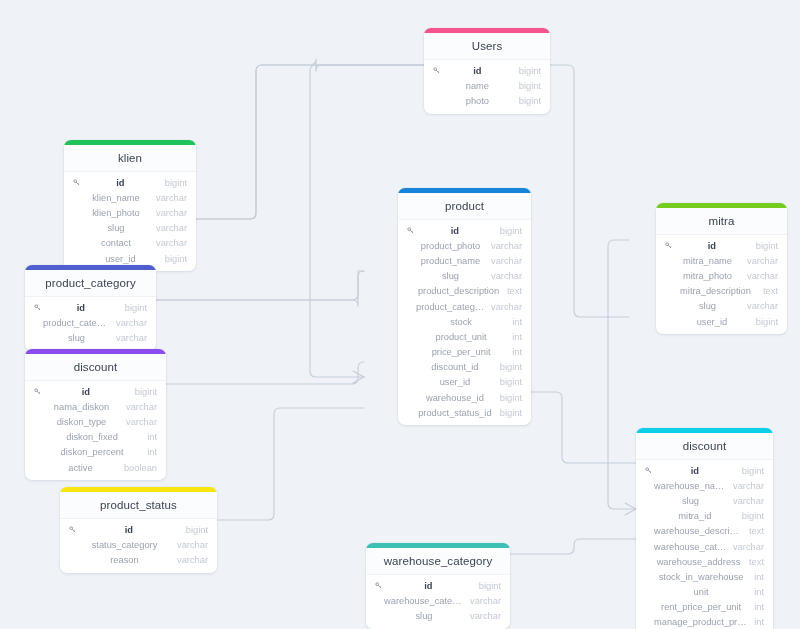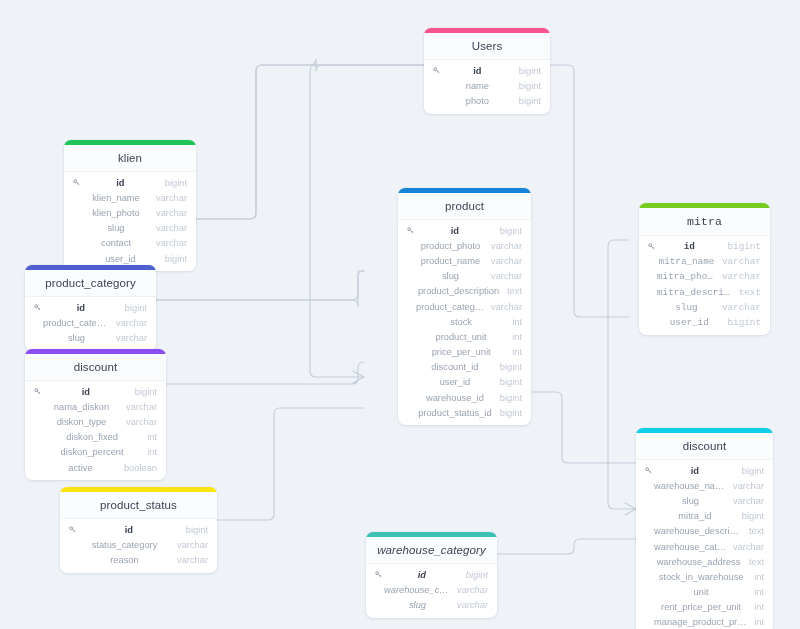--- a/index.html
+++ b/index.html
@@ -271,21 +271,21 @@
           <span class="col-name">warehouse_id</span>
           <span class="col-type">bigint</span>
         </div>
         <div class="col-row">
           <span class="key-slot"></span>
           <span class="col-name">product_status_id</span>
           <span class="col-type">bigint</span>
         </div>
       </div>
     </div>
-    <div class="table-card" style="left: 639px; top: 203px; width: 131px; font-family: Liberation Mono, monospace;">
+    <div class="table-card" style="left: 656px; top: 203px; width: 131px;">
       <div class="accent-bar" style="background: rgb(116, 204, 30);"></div>
       <div class="table-title">mitra</div>
       <div class="cols">
         <div class="col-row pk">
           <span class="key-slot">
             <svg class="key-ico" width="7" height="7" viewBox="0 0 16 16" fill="none" stroke="#6b7687" stroke-width="1.6">
               <circle cx="5" cy="5" r="3.1"></circle>
               <path d="M7.3 7.3 L14 14"></path>
               <path d="M11.2 11.2 L12.9 9.6"></path>
             </svg>
@@ -476,21 +476,21 @@
           <span class="col-name">status_category</span>
           <span class="col-type">varchar</span>
         </div>
         <div class="col-row">
           <span class="key-slot"></span>
           <span class="col-name">reason</span>
           <span class="col-type">varchar</span>
         </div>
       </div>
     </div>
-    <div class="table-card" style="left: 366px; top: 532px; width: 131px; font-style: italic;">
+    <div class="table-card" style="left: 366px; top: 543px; width: 144px;">
       <div class="accent-bar" style="background: rgb(60, 191, 181);"></div>
       <div class="table-title">warehouse_category</div>
       <div class="cols">
         <div class="col-row pk">
           <span class="key-slot">
             <svg class="key-ico" width="7" height="7" viewBox="0 0 16 16" fill="none" stroke="#6b7687" stroke-width="1.6">
               <circle cx="5" cy="5" r="3.1"></circle>
               <path d="M7.3 7.3 L14 14"></path>
               <path d="M11.2 11.2 L12.9 9.6"></path>
             </svg>

